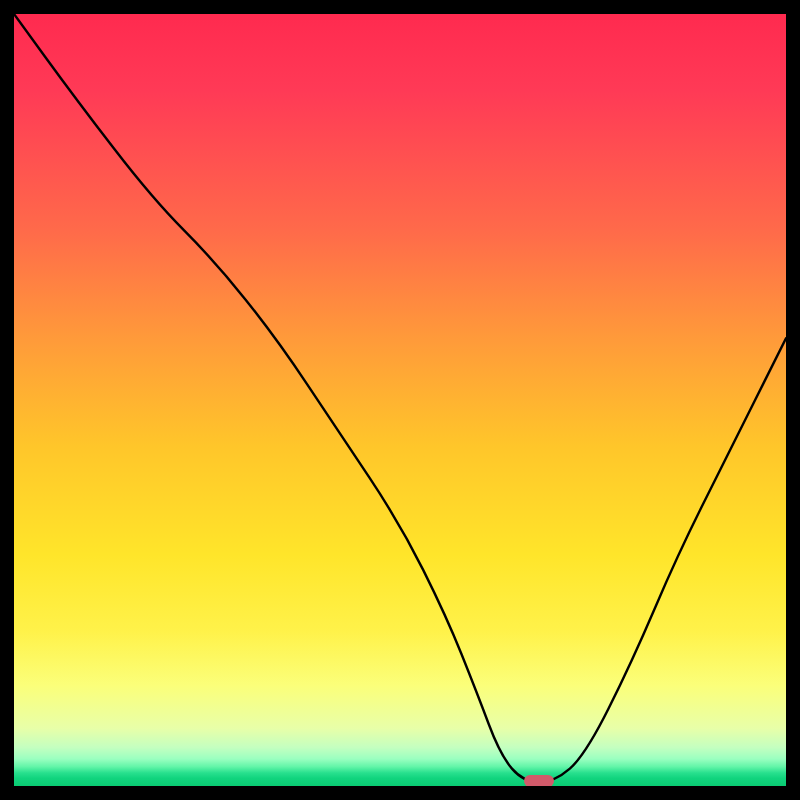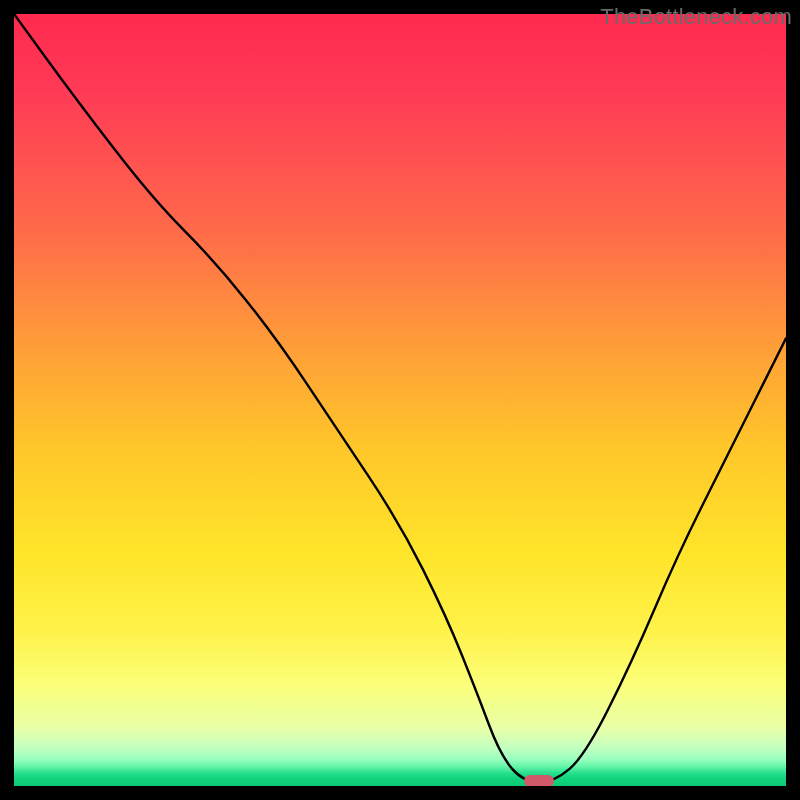--- a/index.html
+++ b/index.html
@@ -69,21 +69,20 @@
     height: 12px;
     background: #d15a6a;
     border-radius: 6px;
     transform: translate(-50%, -50%);
   }
 </style>
 </head>
 <body>
 
 <div class="outer">
-  <div class="watermark">TheBottleneck.com</div>
 
   <div class="plot">
     <div class="grad grad-main"></div>
 
     <svg class="curve" viewBox="0 0 772 772" preserveAspectRatio="none">
       <path id="curve-path" fill="none" stroke="#000" stroke-width="2.4" stroke-linejoin="round" stroke-linecap="round" d="M 0 0 Q 0 0 30.88 42.45999999999998 Q 61.76 84.91999999999996 100.36 135.09999999999997 Q 138.96 185.27999999999997 169.84 216.15999999999997 Q 200.72 247.03999999999996 231.60000000000002 285.64 Q 262.48 324.24 293.36 370.56 Q 324.24 416.88 355.12 463.2 Q 386 509.52 409.16 555.8399999999999 Q 432.32000000000005 602.16 447.76 640.76 Q 463.2 679.36 474.78 710.24 Q 486.36 741.12 497.94000000000005 754.63 Q 509.52000000000004 768.14 524.96 768.14 Q 540.4 768.14 555.8399999999999 754.63 Q 571.28 741.12 594.44 694.8 Q 617.6 648.48 640.76 594.44 Q 663.92 540.4 687.0799999999999 494.08 Q 710.24 447.76 741.12 386 T 772 324.24"></path>
     </svg>
 
     <div id="marker" class="marker" style="left: 524.96px; top: 767.368px; background: rgb(209, 90, 106);"></div>
   </div>

